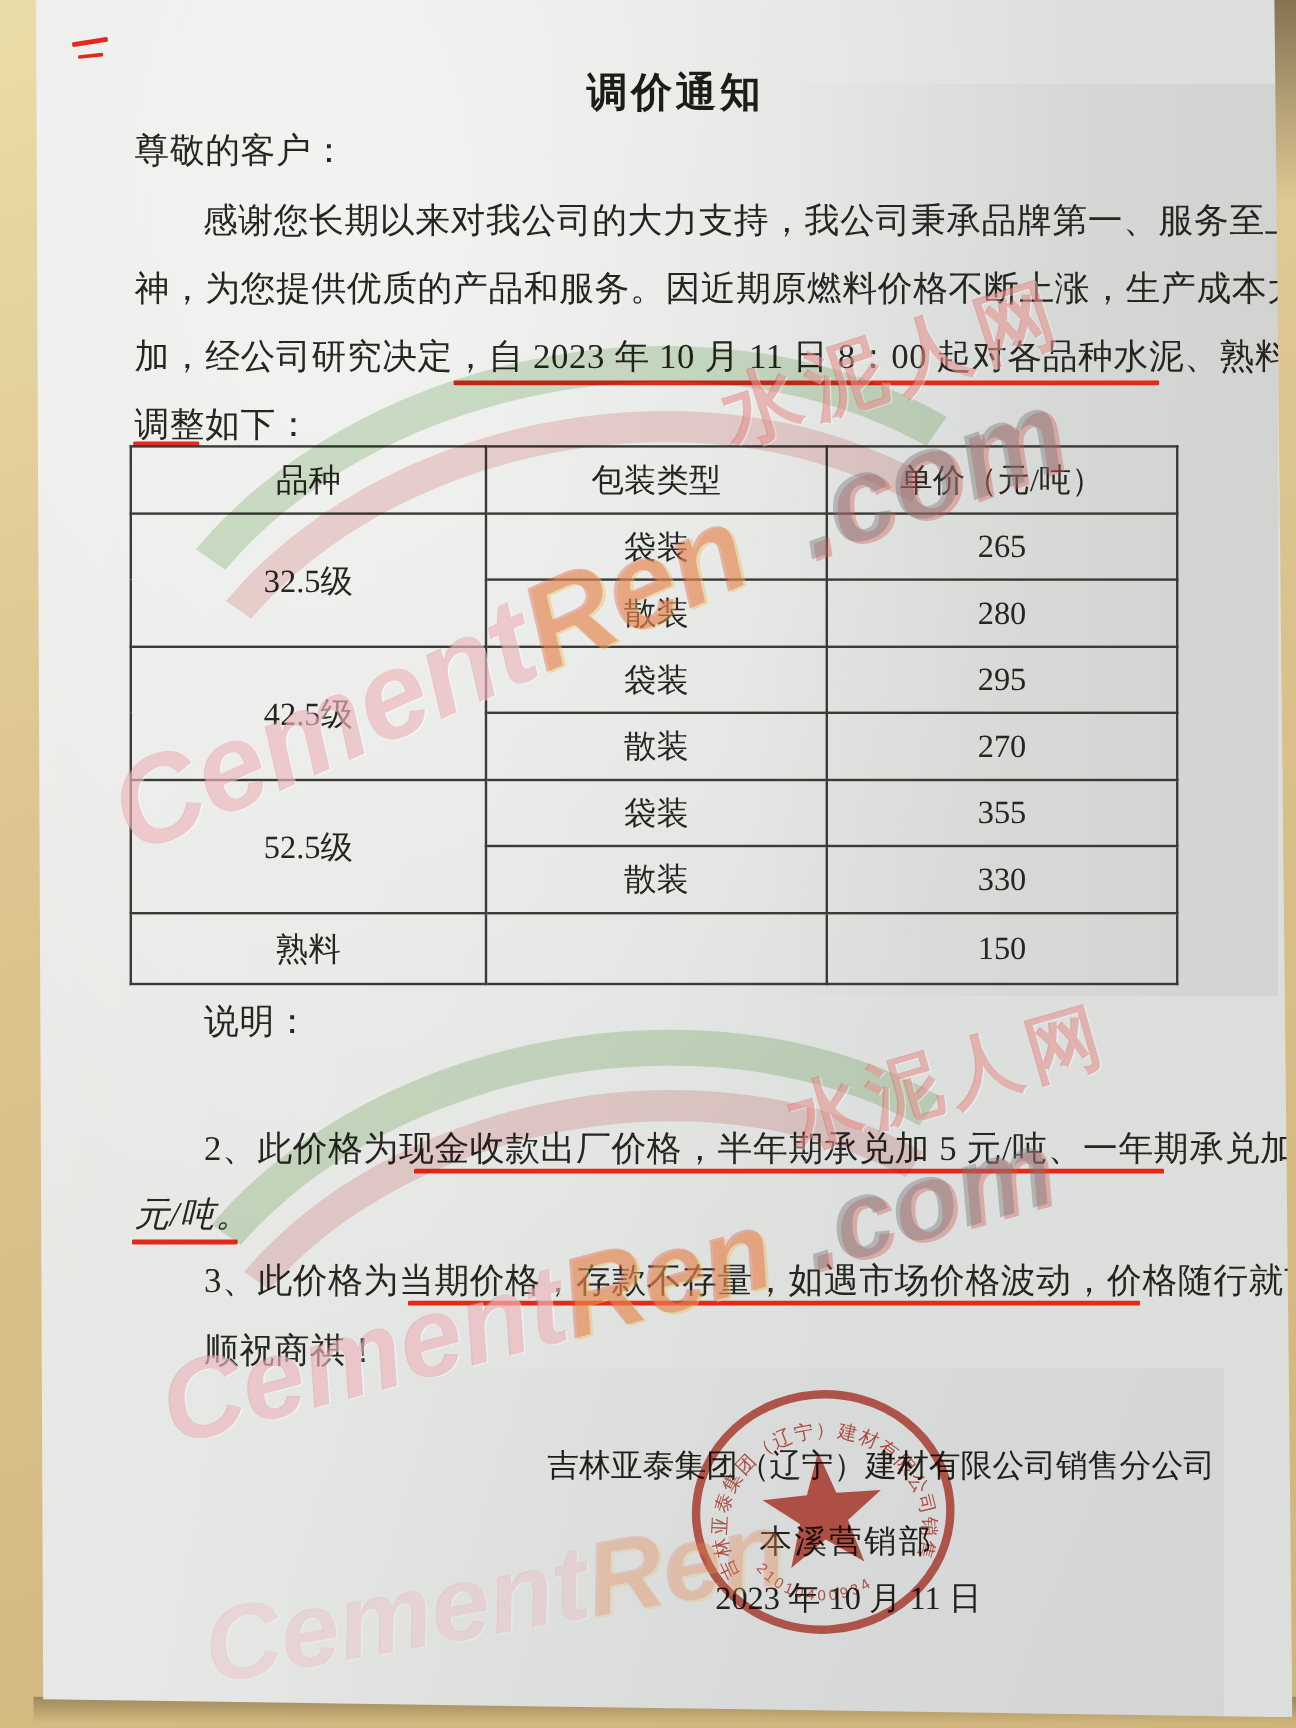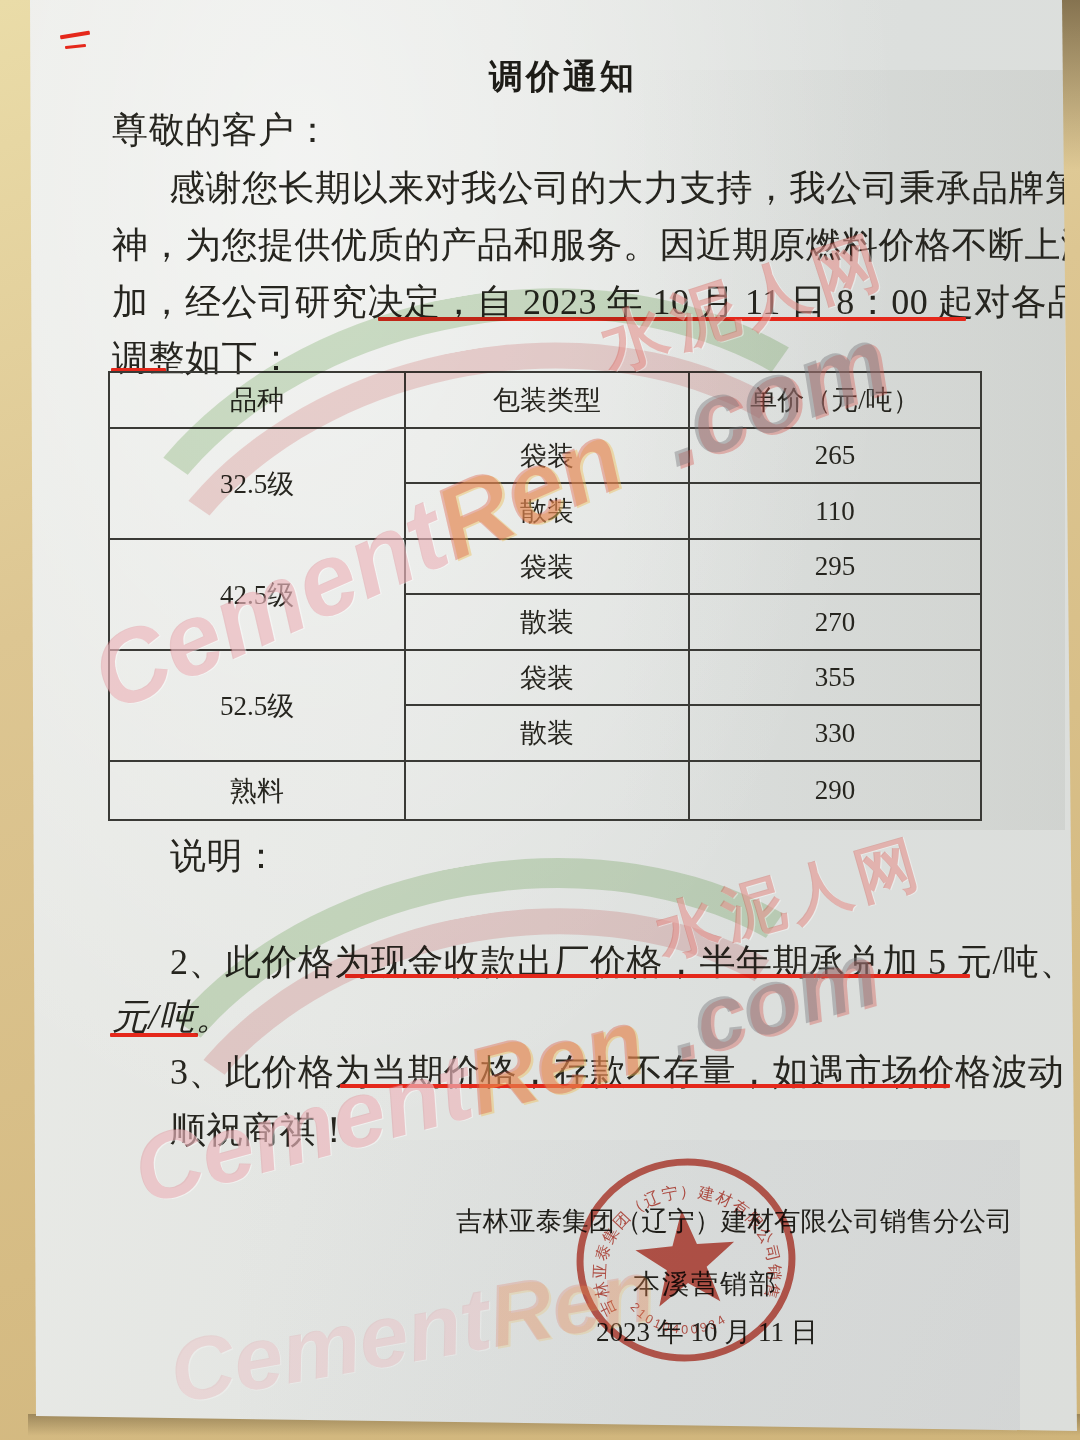--- a/index.html
+++ b/index.html
@@ -33,21 +33,21 @@
   }
   .shade-right {
     position: absolute; left: 620px; top: 70px; width: 445px; height: 760px;
     background: linear-gradient(to right, rgba(168,172,166,0), rgba(168,172,166,.22));
   }
   .shade-bottom {
     position: absolute; left: 240px; top: 1140px; width: 780px; height: 290px;
     background: linear-gradient(115deg, rgba(205,206,210,0), rgba(186,188,194,.25));
   }
   .txt { position: absolute; color: #26251f; white-space: nowrap; }
-  .fs-body { font-size: 36px; letter-spacing: .5px; }
+  .fs-body { font-size: 29px; letter-spacing: .5px; }
   .title { font-size: 34px; font-weight: 700; letter-spacing: 3px; color: #1d1c17; }
   .redline { position: absolute; height: 4px; background: #e5281b; border-radius: 1px; }
   .pen-mark { position: absolute; background: #e5281b; border-radius: 1px; }
 
   
   table.price {
     position: absolute; left: 108px; top: 371px; width: 872px;
     border-collapse: collapse; table-layout: fixed;
   }
   table.price th, table.price td {
@@ -118,21 +118,21 @@
       <th>包装类型</th>
       <th>单价（元/吨）</th>
     </tr>
     <tr>
       <td rowspan="2">32.5级</td>
       <td>袋装</td>
       <td>265</td>
     </tr>
     <tr>
       <td class="h56">散装</td>
-      <td class="h56">110</td>
+      <td class="h56">280</td>
     </tr>
     <tr>
       <td rowspan="2">42.5级</td>
       <td>袋装</td>
       <td>295</td>
     </tr>
     <tr>
       <td class="h56">散装</td>
       <td class="h56">270</td>
     </tr>
@@ -141,21 +141,21 @@
       <td>袋装</td>
       <td>355</td>
     </tr>
     <tr>
       <td class="h56">散装</td>
       <td class="h56">330</td>
     </tr>
     <tr>
       <td class="h59">熟料</td>
       <td class="h59"></td>
-      <td class="h59">290</td>
+      <td class="h59">150</td>
     </tr>
   </tbody>
     </table>
 
   <div class="txt fs-body" style="left:170px; top:832px;">说明：</div>
   <div class="txt fs-body" style="left:170px; top:938px;">2、此价格为现金收款出厂价格，半年期承兑加 5 元/吨、一年期承兑加 10</div>
   <div class="redline" style="left:345px; top:974px; width:625px;"></div>
   <div class="txt fs-body" style="left:112px; top:993px;font-style:italic;">元/吨。</div>
   <div class="redline" style="left:110px; top:1033px; width:88px;"></div>
   <div class="txt fs-body" style="left:170px; top:1048px;">3、此价格为当期价格，存款不存量，如遇市场价格波动，价格随行就市。</div>

